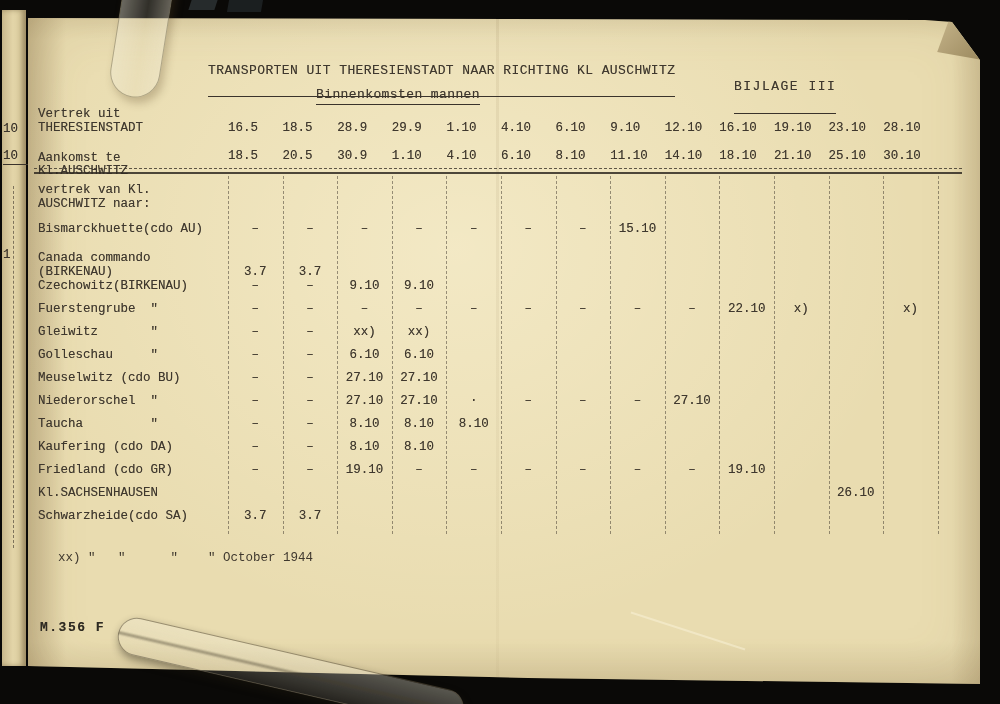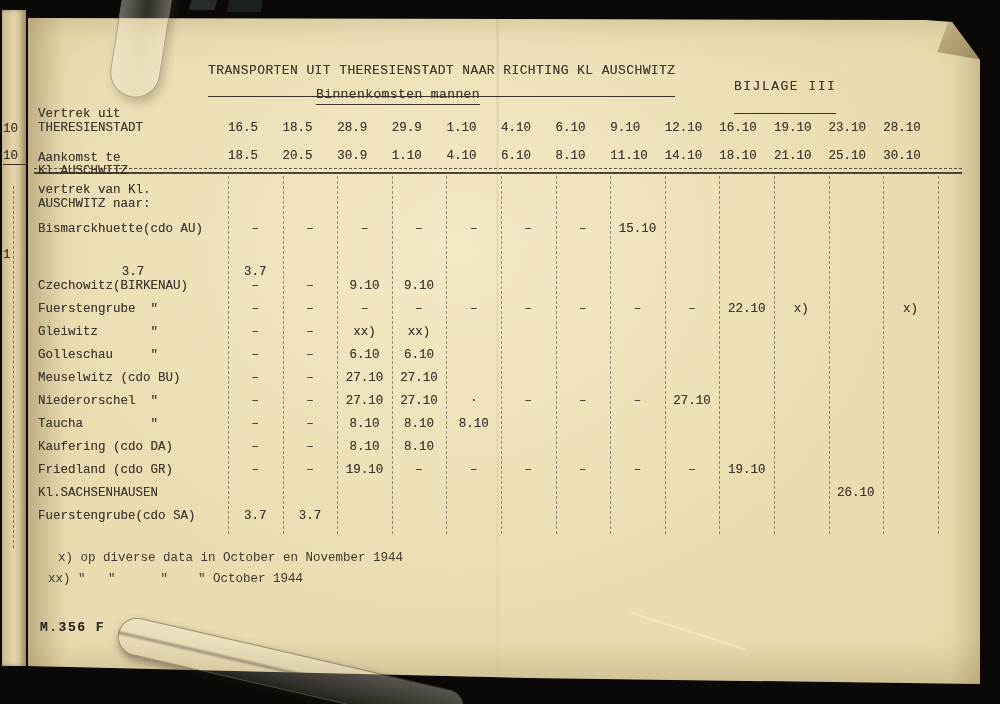--- a/index.html
+++ b/index.html
@@ -146,20 +146,22 @@
           <div class="cell">–</div>
           <div class="cell">–</div>
           <div class="cell">15.10</div>
           <div class="cell"></div>
           <div class="cell"></div>
           <div class="cell"></div>
           <div class="cell"></div>
           <div class="cell"></div>
         </div>
         <div class="trow tall">
+          <div class="tlabel">Canada commando
+(BIRKENAU)</div>
           <div class="cell">3.7</div>
           <div class="cell">3.7</div>
           <div class="cell"></div>
           <div class="cell"></div>
           <div class="cell"></div>
           <div class="cell"></div>
           <div class="cell"></div>
           <div class="cell"></div>
           <div class="cell"></div>
           <div class="cell"></div>
@@ -321,39 +323,38 @@
           <div class="cell"></div>
           <div class="cell"></div>
           <div class="cell"></div>
           <div class="cell"></div>
           <div class="cell"></div>
           <div class="cell"></div>
           <div class="cell">26.10</div>
           <div class="cell"></div>
         </div>
         <div class="trow">
-          <div class="tlabel">Fuerstengrube(cdo SA)</div>
+          <div class="tlabel">Schwarzheide(cdo SA)</div>
           <div class="cell">3.7</div>
           <div class="cell">3.7</div>
           <div class="cell"></div>
           <div class="cell"></div>
           <div class="cell"></div>
           <div class="cell"></div>
           <div class="cell"></div>
           <div class="cell"></div>
           <div class="cell"></div>
           <div class="cell"></div>
           <div class="cell"></div>
           <div class="cell"></div>
           <div class="cell"></div>
         </div>
       </div>
 
     <div class="footnotes">
-        <div class="fnote">x) op diverse data in October en November 1944</div>
         <div class="fnote">xx) "   "      "    " October 1944</div>
       </div>
 
     <div class="stamp txt">M.356 F</div>
   <div class="vline" style="left: 200px;"></div>
       <div class="vline" style="left: 254.6px;"></div>
       <div class="vline" style="left: 309.2px;"></div>
       <div class="vline" style="left: 363.8px;"></div>
       <div class="vline" style="left: 418.4px;"></div>
       <div class="vline" style="left: 473px;"></div>

